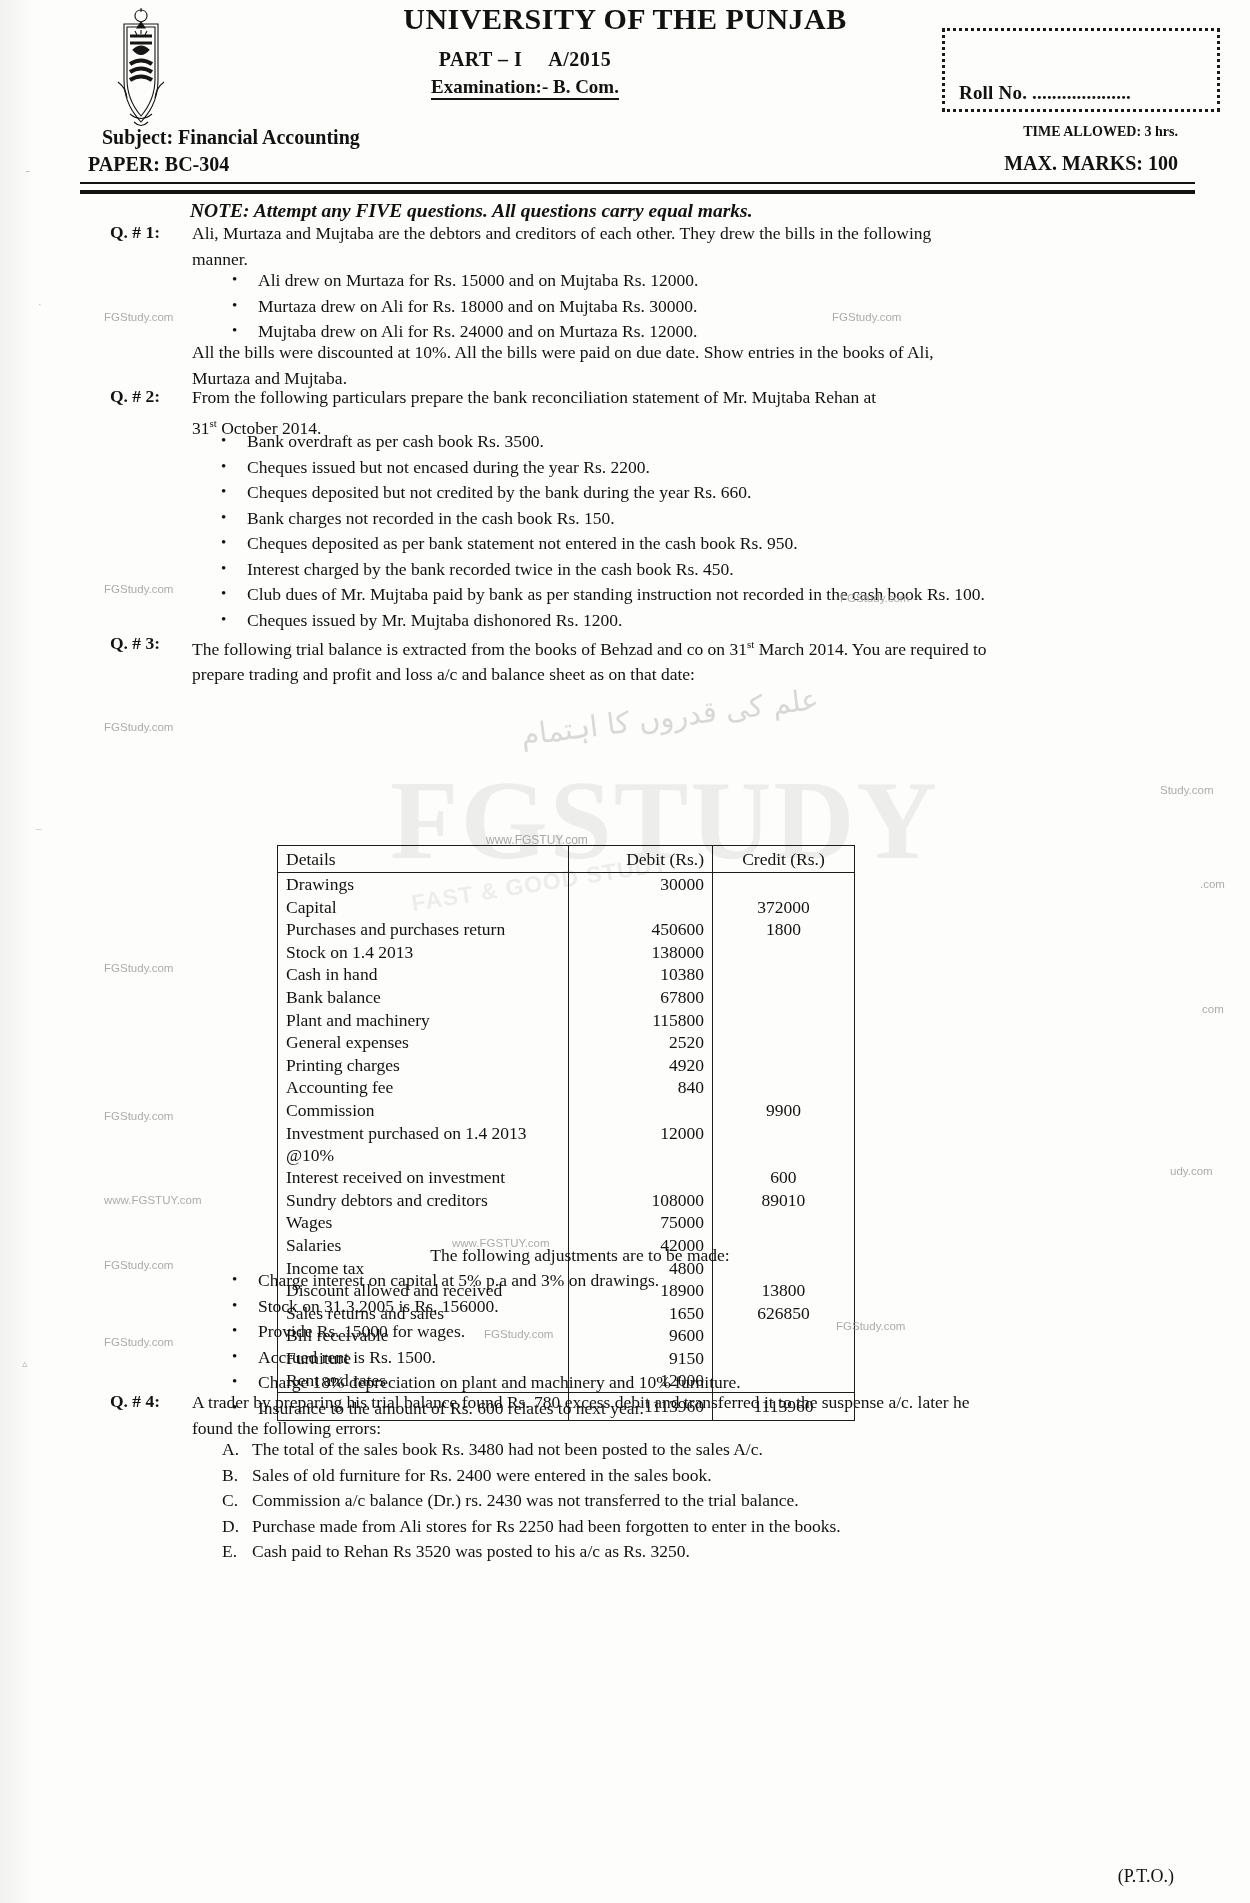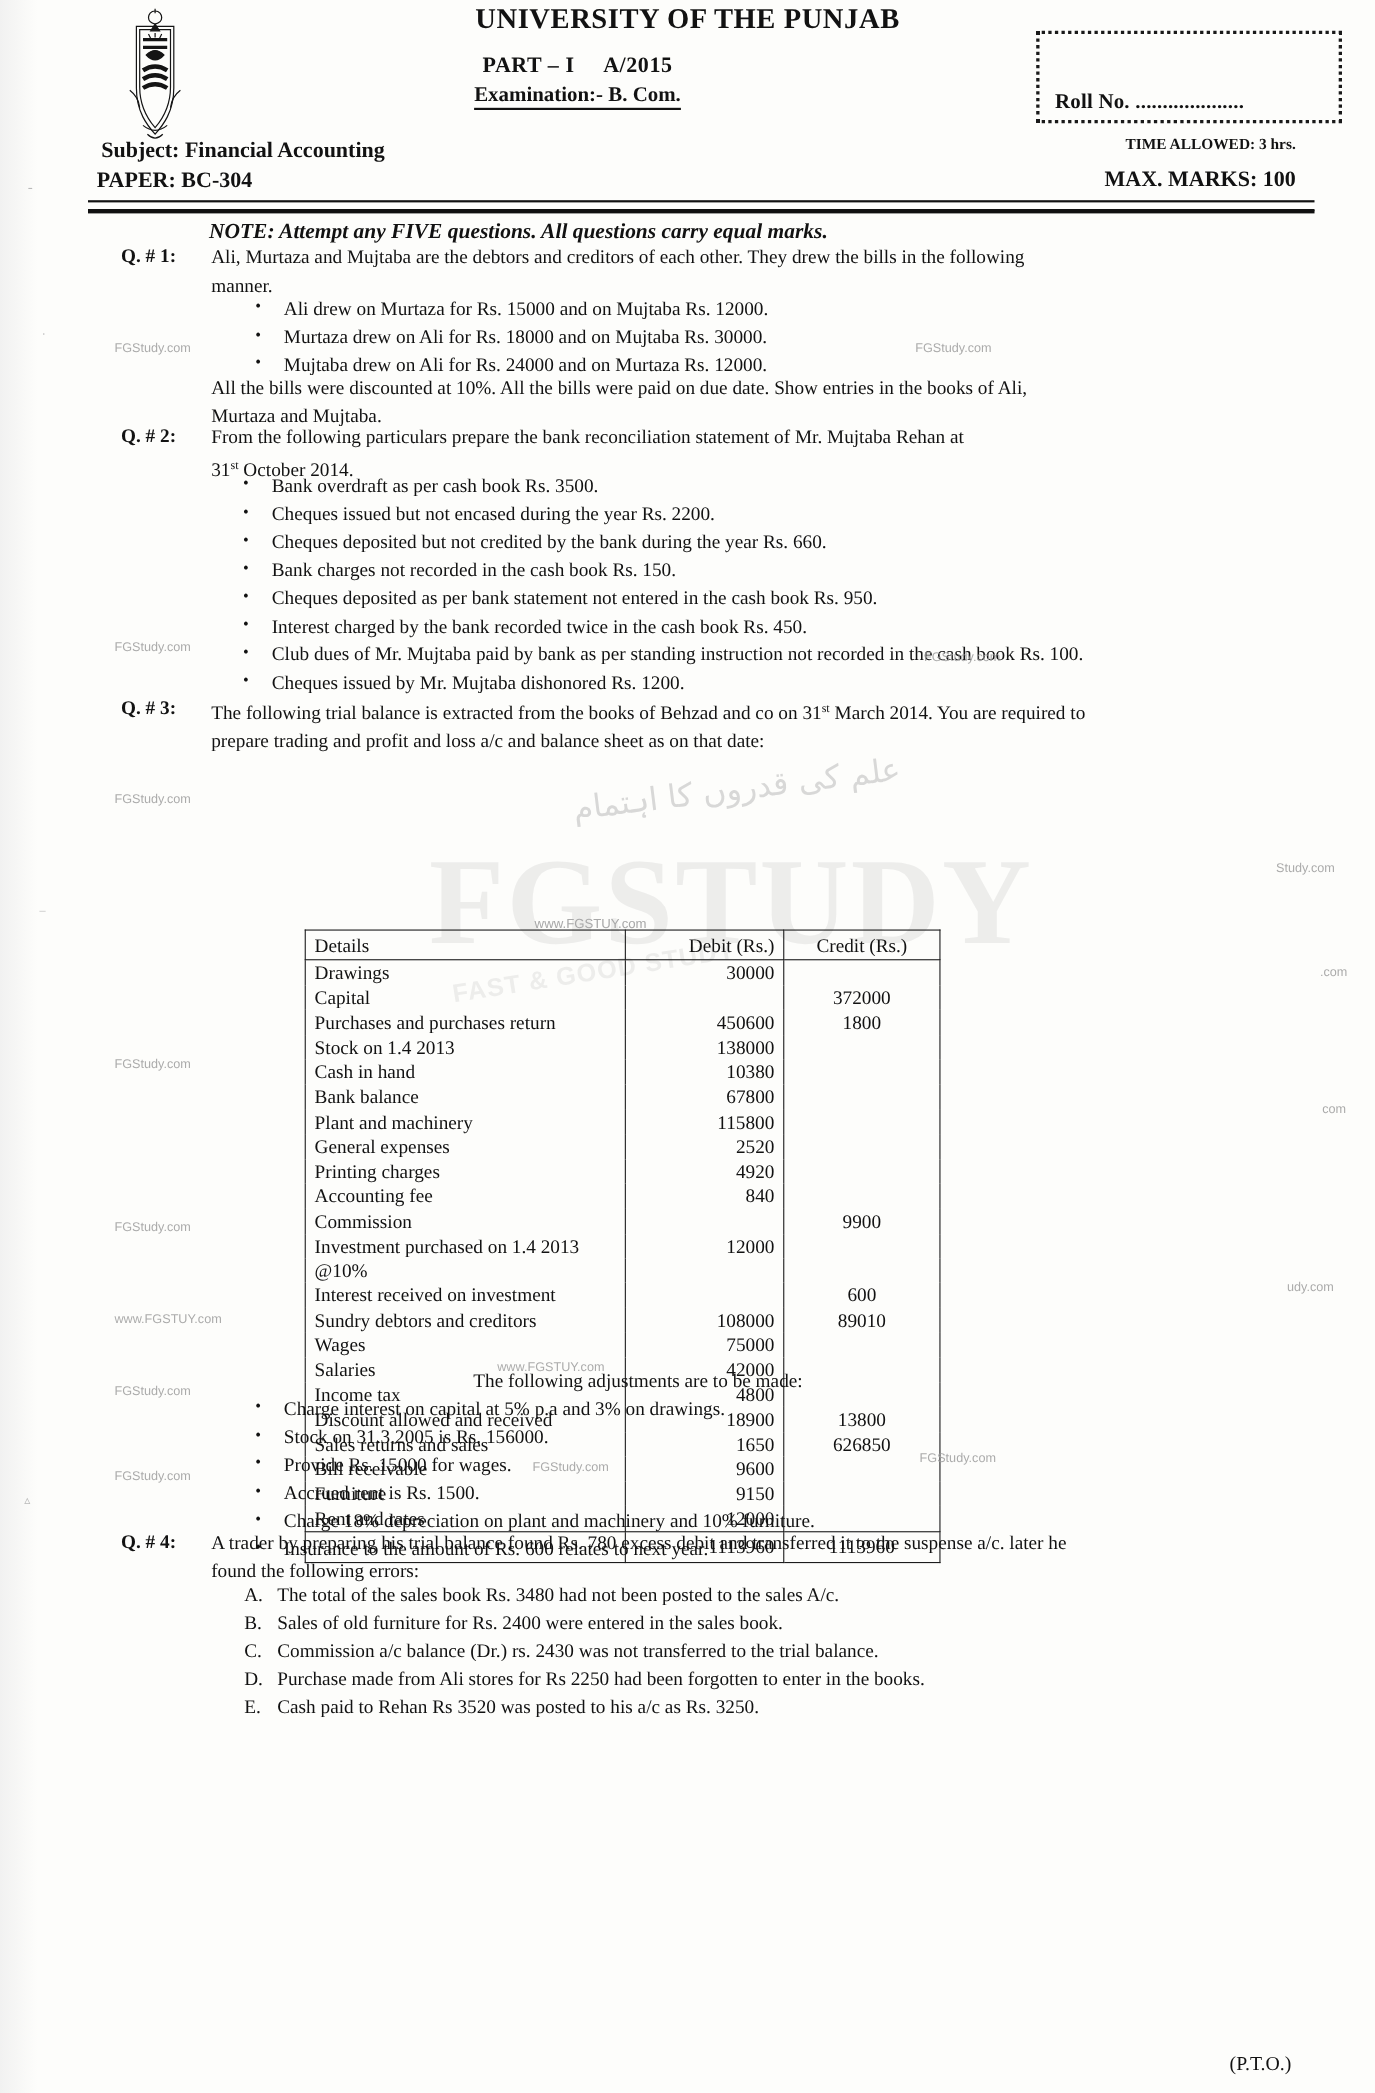--- a/index.html
+++ b/index.html
@@ -36,21 +36,21 @@
   .crest {
     position: absolute;
     left: 104px; top: 6px;
     width: 74px; height: 130px;
   }
   .uni-title {
     position: absolute;
     left: 0; right: 0; top: 2px;
     text-align: center;
     font-weight: bold;
-    font-size: 26px;
+    font-size: 30px;
     letter-spacing: .5px;
     font-family: "Liberation Serif", serif;
   }
   .part-line {
     position: absolute;
     left: 330px; top: 48px;
     width: 390px;
     text-align: center;
     font-weight: bold;
     font-size: 20px;
@@ -76,21 +76,21 @@
   .rollbox .rolltext {
     position: absolute;
     left: 14px; bottom: 5px;
     font-size: 19px;
     font-weight: bold;
     letter-spacing: .2px;
   }
 
   .subject {
     position: absolute;
-    left: 92px; top: 126px;
+    left: 102px; top: 126px;
     font-size: 20px; font-weight: bold;
   }
   .paper {
     position: absolute;
     left: 88px; top: 153px;
     font-size: 20px; font-weight: bold;
   }
   .time-allowed {
     position: absolute;
     right: 72px; top: 124px;

